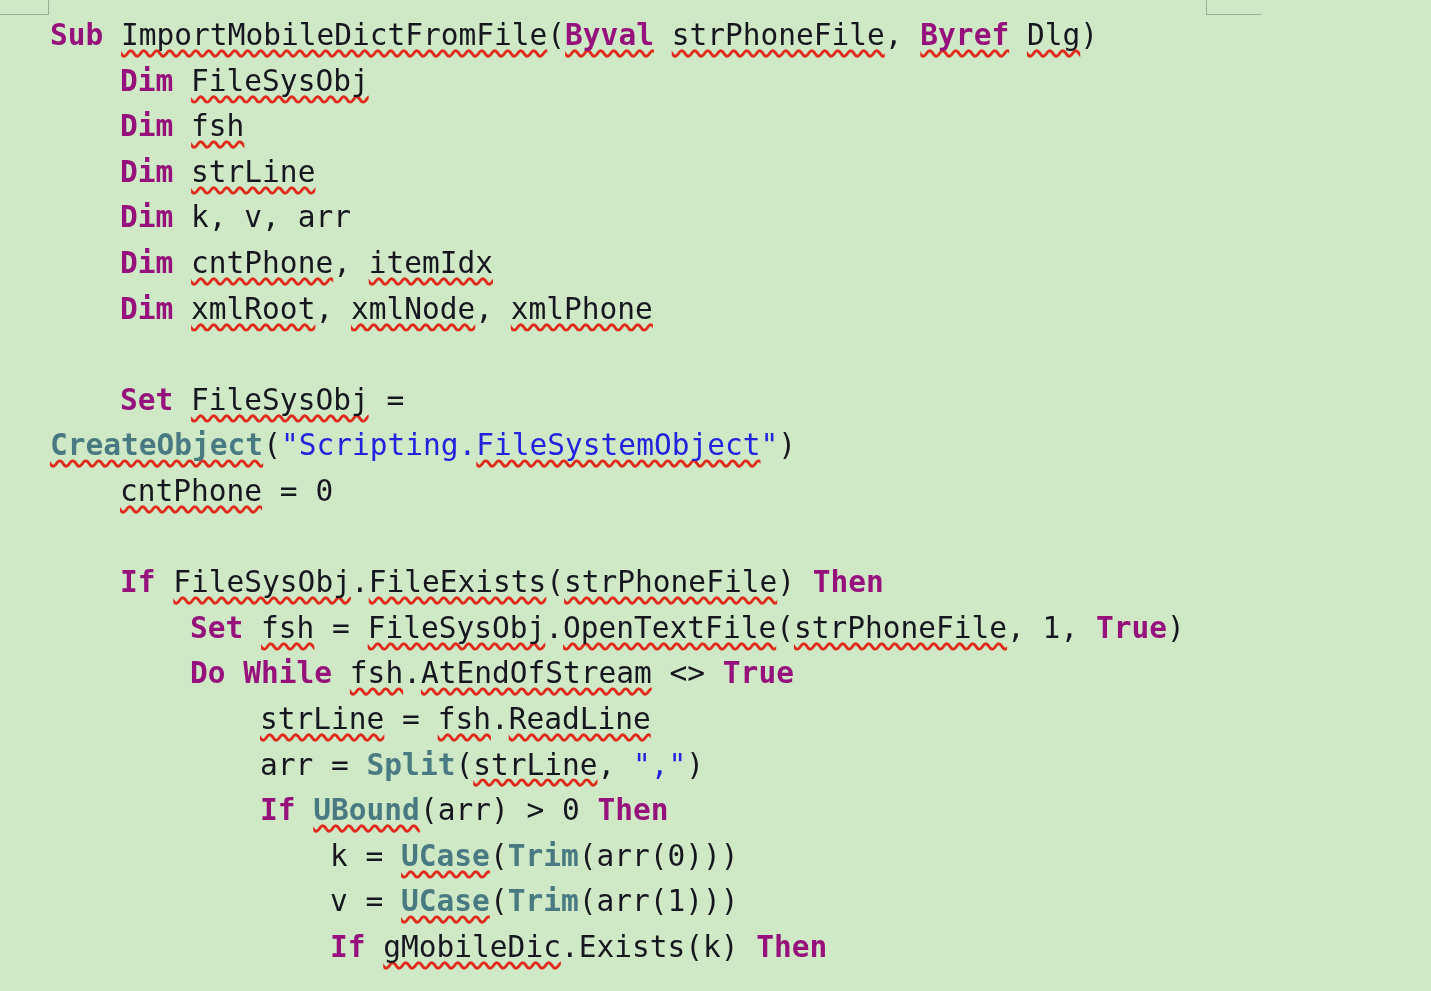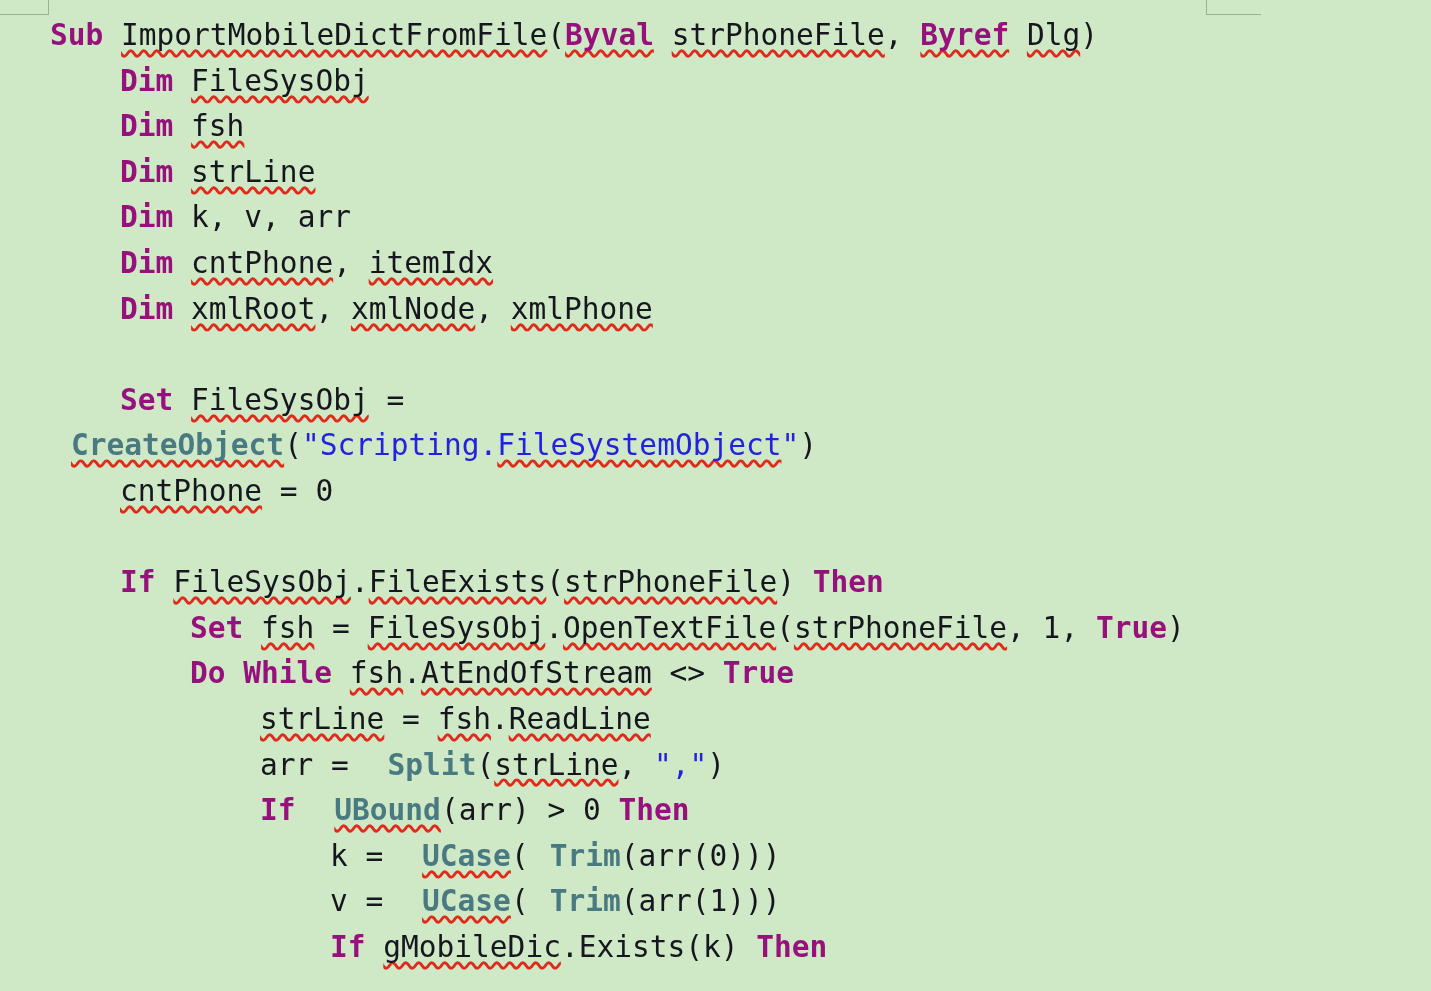--- a/index.html
+++ b/index.html
@@ -62,21 +62,21 @@
   }
 
   .ln {
     display: block;
     height: 45.6px;
     white-space: pre;
   }
 
   
   .kw   { color: #96117c; font-weight: bold; }
-  .fn   { color: #497a82; font-weight: bold; margin-left: 21px; }
+  .fn   { color: #497a82; font-weight: bold; }
   .str  { color: #2323dd; }
   .id   { color: #16161f; }
   .pun  { color: #16161f; }
   .num  { color: #16161f; }
 
   
   .sq {
     text-decoration: underline wavy #e02b1c;
     text-decoration-skip-ink: none;
     text-underline-offset: 4px;

